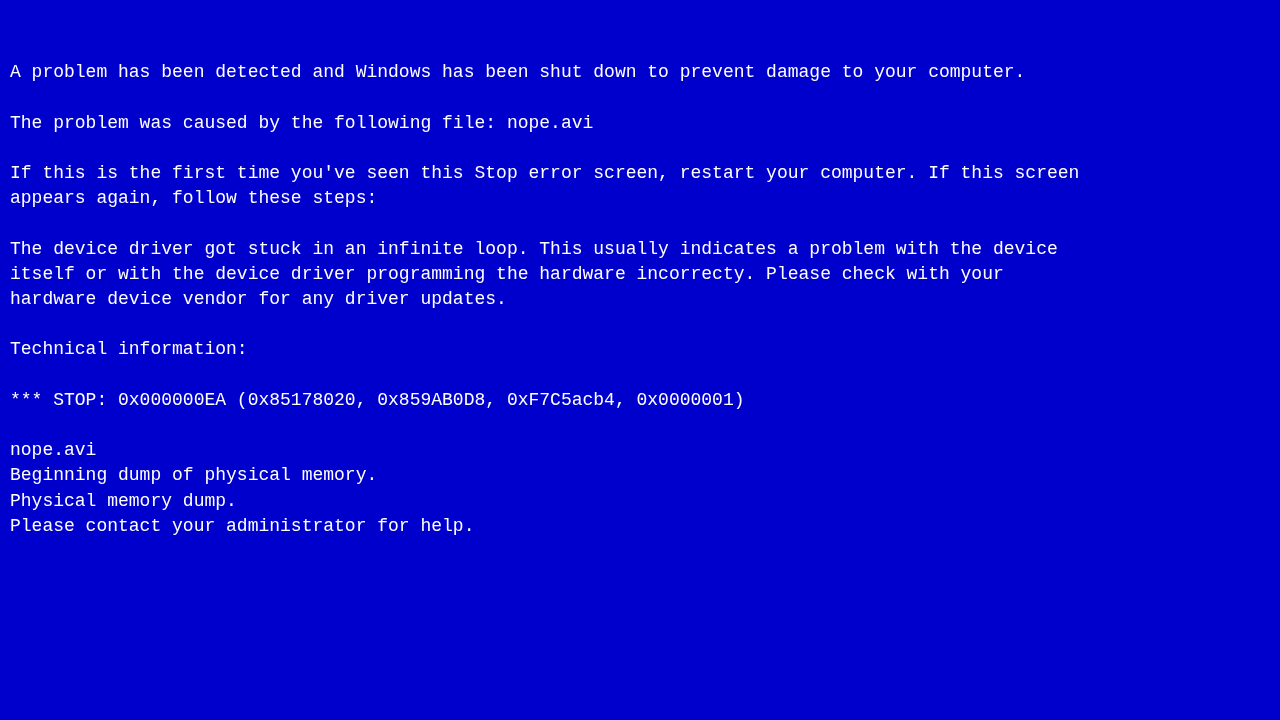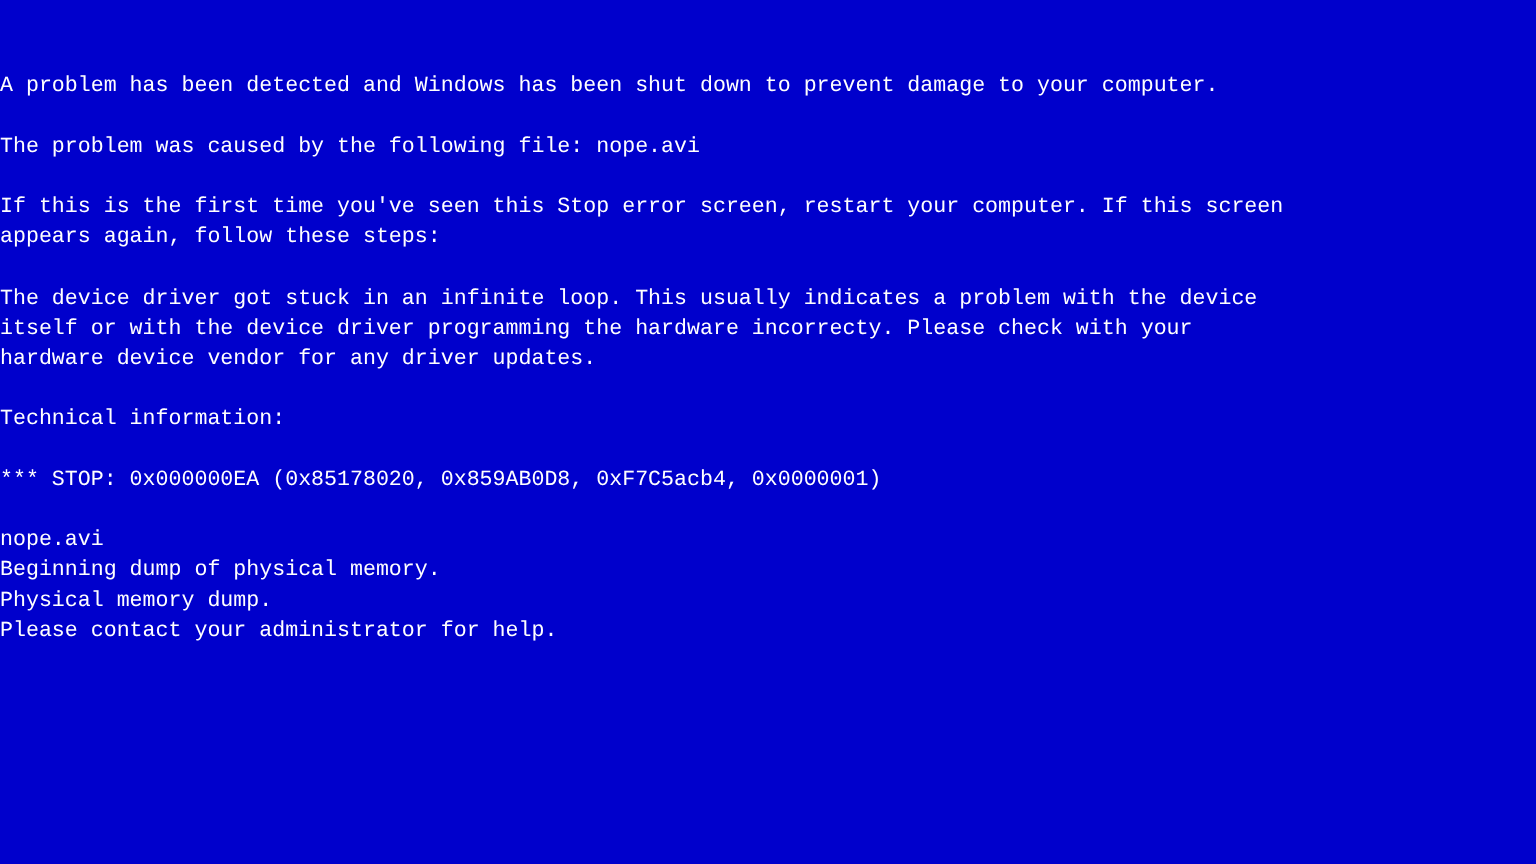--- a/index.html
+++ b/index.html
@@ -16,21 +16,21 @@
       font-family: "Courier New", Courier, monospace;
       font-size: 18px;
       line-height: 1.4;
       overflow: hidden;
     }
 
     .bsod-container {
       width: 1280px;
       height: 720px;
       background-color: #0000CC;
-      padding: 10px 0;
+      padding: 10px 10px;
     }
 
     .bsod-text {
       white-space: pre-wrap;
       word-break: break-word;
     }
 
     .line {
       display: block;
     }

